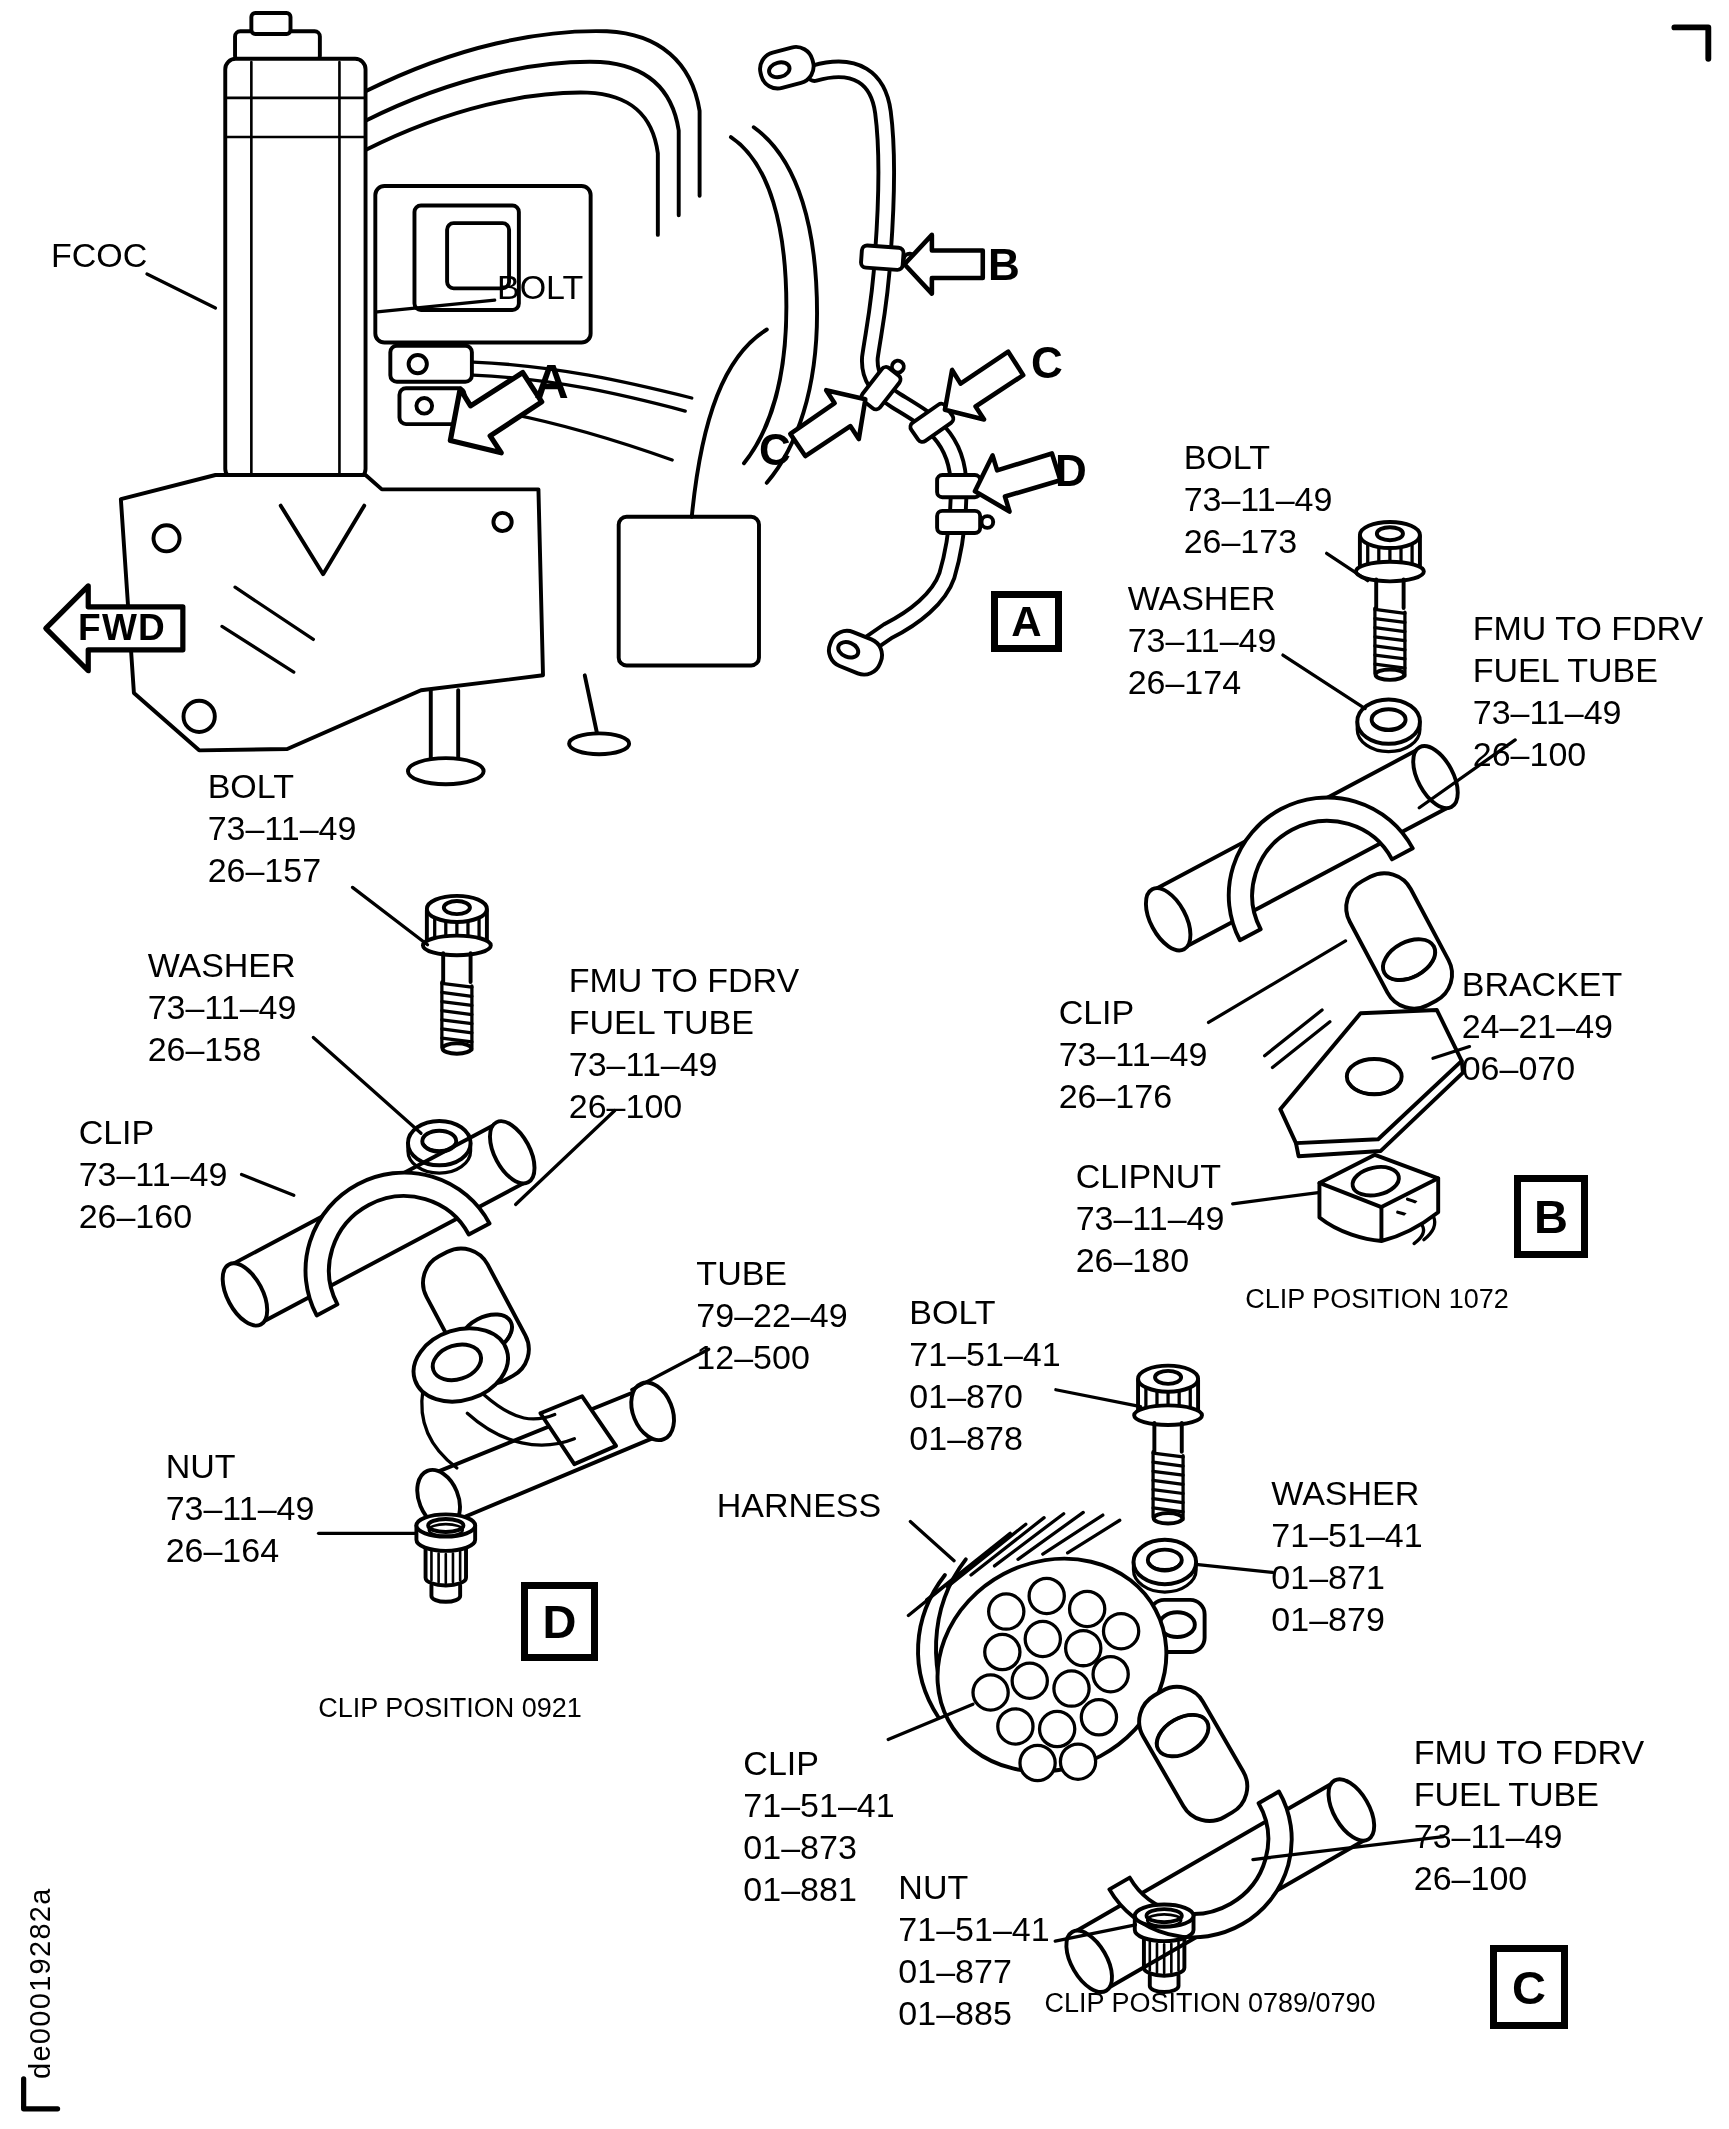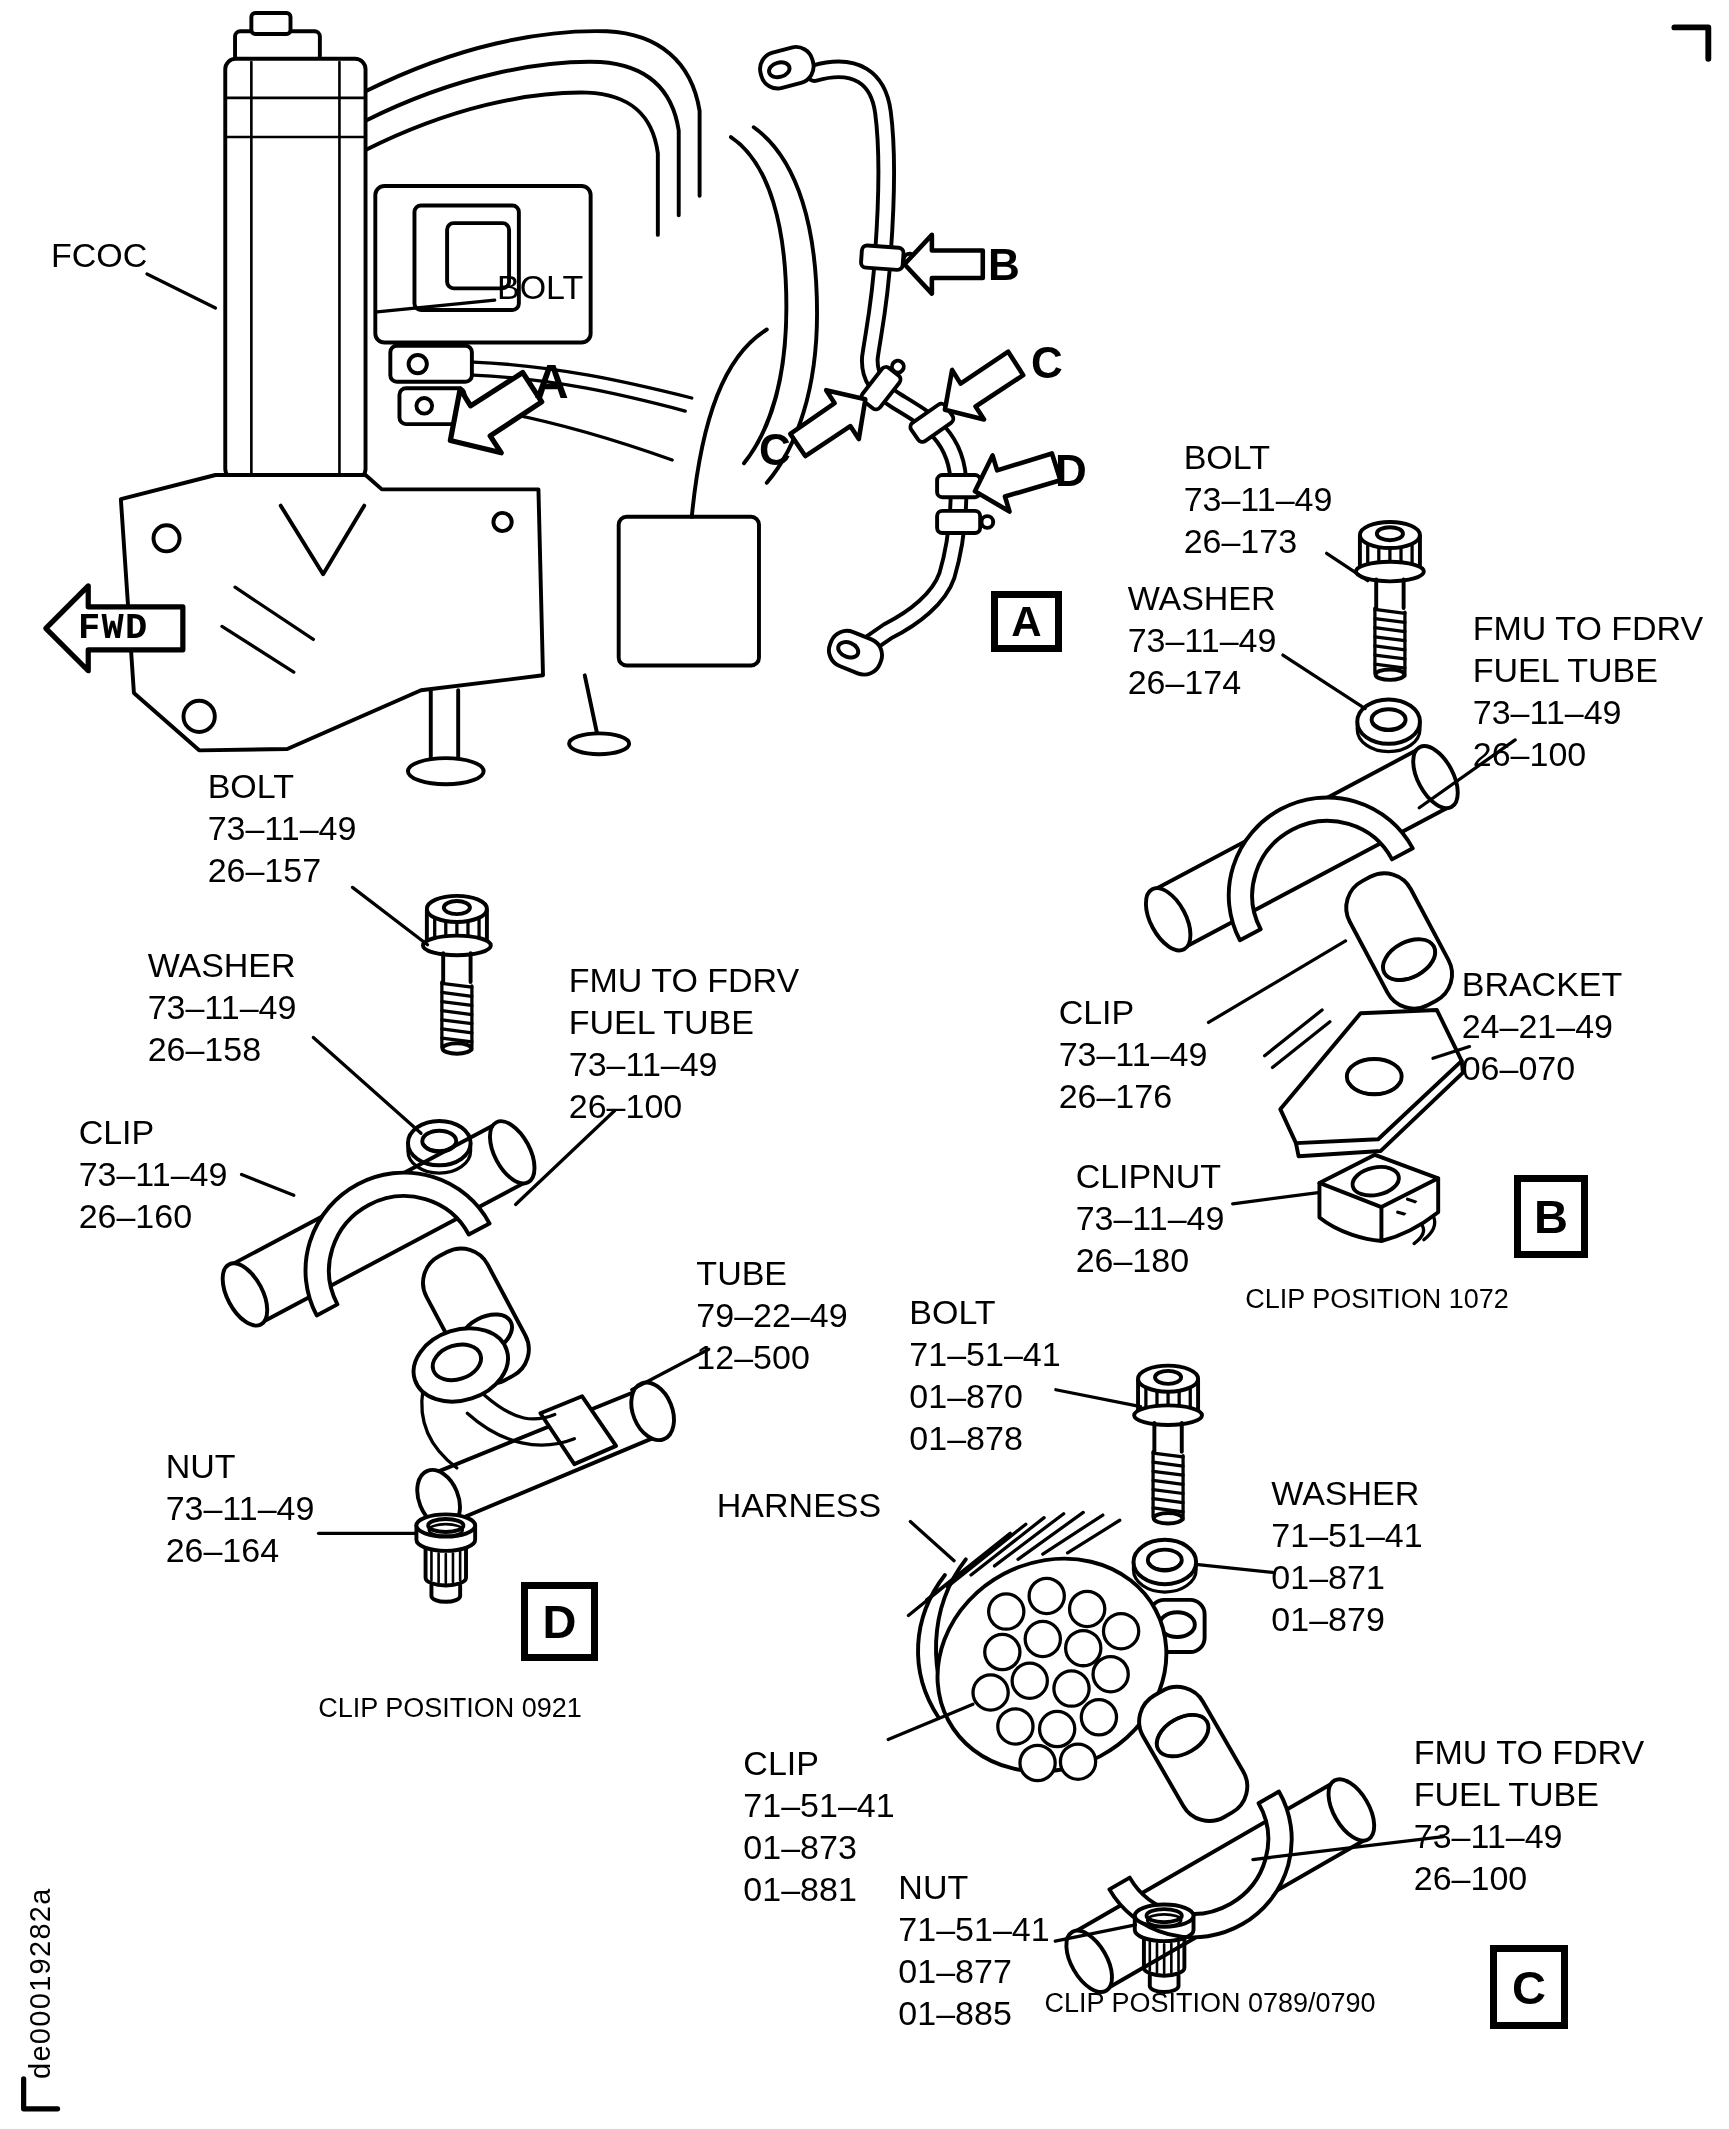--- a/index.html
+++ b/index.html
@@ -7,21 +7,21 @@
          font-family:"Liberation Sans","DejaVu Sans",sans-serif; color:#000; }
   .art { position:absolute; left:0; top:0; }
   .lbl { position:absolute; transform:translateX(-50%); text-align:left;
          font-size:34px; line-height:42px; white-space:nowrap; }
   .lbl-left { position:absolute; font-size:34px; line-height:42px; white-space:nowrap; }
   .cap { position:absolute; transform:translateX(-50%); font-size:27px; white-space:nowrap; }
   .viewbox { position:absolute; border:7.8px solid #000; display:flex;
              align-items:center; justify-content:center;
              font-weight:bold; font-size:47px; }
   .arrowletter { position:absolute; font-weight:bold; font-size:44px; line-height:44px; }
-  .fwdtext { position:absolute; font-weight:bold; font-size:37px; letter-spacing:1.3px;font-family:Liberation Mono, monospace; }
+  .fwdtext { position:absolute; font-weight:bold; font-size:37px; letter-spacing:1.3px; }
   .doccode { position:absolute; left:23.5px; top:1864px; height:215px;
              writing-mode:vertical-rl; transform:rotate(180deg);
              font-size:29px; letter-spacing:1.3px; }
 </style>
 </head>
 <body>
 
 <svg class="art" width="1730" height="2129" viewBox="0 0 2651 3263" fill="none" stroke="#000" stroke-width="6" stroke-linecap="round" stroke-linejoin="round">
 
   <defs>

